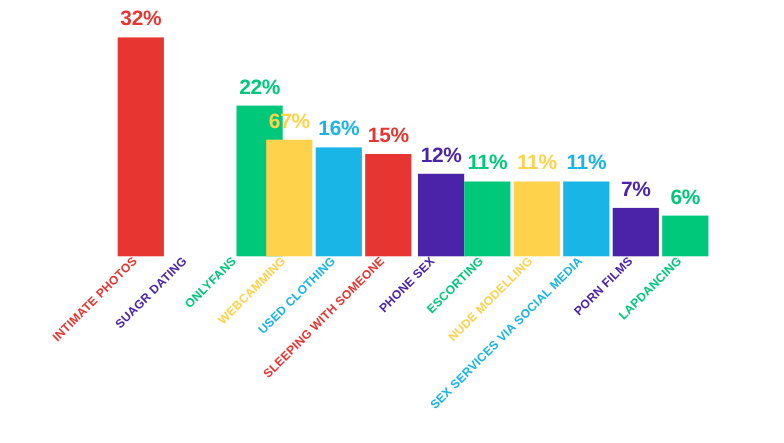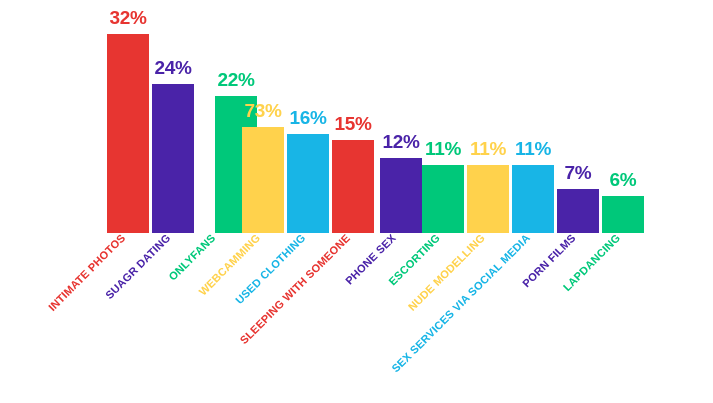--- a/index.html
+++ b/index.html
@@ -67,37 +67,33 @@
 
 <div id="chart-root">
   <div class="plot-area">
       <div class="bar-group" style="left: 107px; width: 42px; height: 199px;">
         <div class="bar" title="INTIMATE PHOTOS 32%" style="height: 199px; background: rgb(231, 53, 49);"></div>
         <div class="bar-value" style="bottom: 206px; color: rgb(231, 53, 49);">32%</div>
       </div>
       <div class="label-anchor" style="left: 127.5px;">
         <div class="bar-label" style="color: rgb(231, 53, 49); right: 0px; bottom: 0px; transform-origin: right bottom; position: absolute;">INTIMATE PHOTOS</div>
       </div>
-      <div class="bar-group" style="left: 152px; width: 42px; height: 149.25px;">
-        <div class="bar" title="SUAGR DATING 24%" style="height: 149.25px; background: rgb(74, 35, 168);"></div>
-        <div class="bar-value" style="bottom: 156.25px; color: rgb(74, 35, 168);">24%</div>
-      </div>
       <div class="label-anchor" style="left: 172.5px;">
         <div class="bar-label" style="color: rgb(74, 35, 168); right: 0px; bottom: 0px; transform-origin: right bottom; position: absolute;">SUAGR DATING</div>
       </div>
       <div class="bar-group" style="left: 215px; width: 42px; height: 136.812px;">
         <div class="bar" title="ONLYFANS 22%" style="height: 136.812px; background: rgb(0, 200, 122);"></div>
         <div class="bar-value" style="bottom: 143.812px; color: rgb(0, 200, 122);">22%</div>
       </div>
       <div class="label-anchor" style="left: 217.5px;">
         <div class="bar-label" style="color: rgb(0, 200, 122); right: 0px; bottom: 0px; transform-origin: right bottom; position: absolute;">ONLYFANS</div>
       </div>
       <div class="bar-group" style="left: 242px; width: 42px; height: 105.719px;">
         <div class="bar" title="WEBCAMMING 17%" style="height: 105.719px; background: rgb(255, 210, 76);"></div>
-        <div class="bar-value" style="bottom: 112.719px; color: rgb(255, 210, 76);">73%</div>
+        <div class="bar-value" style="bottom: 112.719px; color: rgb(255, 210, 76);">67%</div>
       </div>
       <div class="label-anchor" style="left: 262.5px;">
         <div class="bar-label" style="color: rgb(255, 210, 76); right: 0px; bottom: 0px; transform-origin: right bottom; position: absolute;">WEBCAMMING</div>
       </div>
       <div class="bar-group" style="left: 287px; width: 42px; height: 99.5px;">
         <div class="bar" title="USED CLOTHING 16%" style="height: 99.5px; background: rgb(24, 181, 230);"></div>
         <div class="bar-value" style="bottom: 106.5px; color: rgb(24, 181, 230); margin-top: 33px;">16%</div>
       </div>
       <div class="label-anchor" style="left: 307.5px;">
         <div class="bar-label" style="color: rgb(24, 181, 230); right: 0px; bottom: 0px; transform-origin: right bottom; position: absolute;">USED CLOTHING</div>

